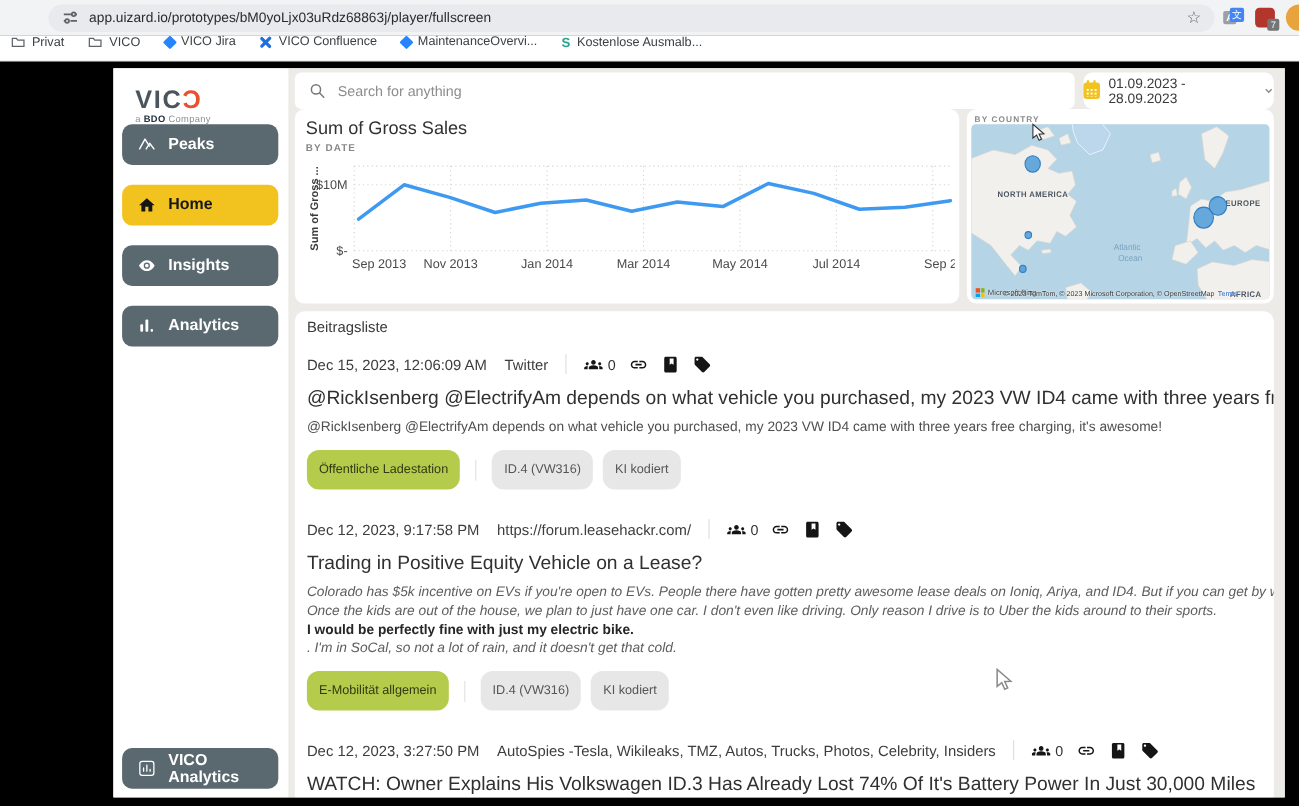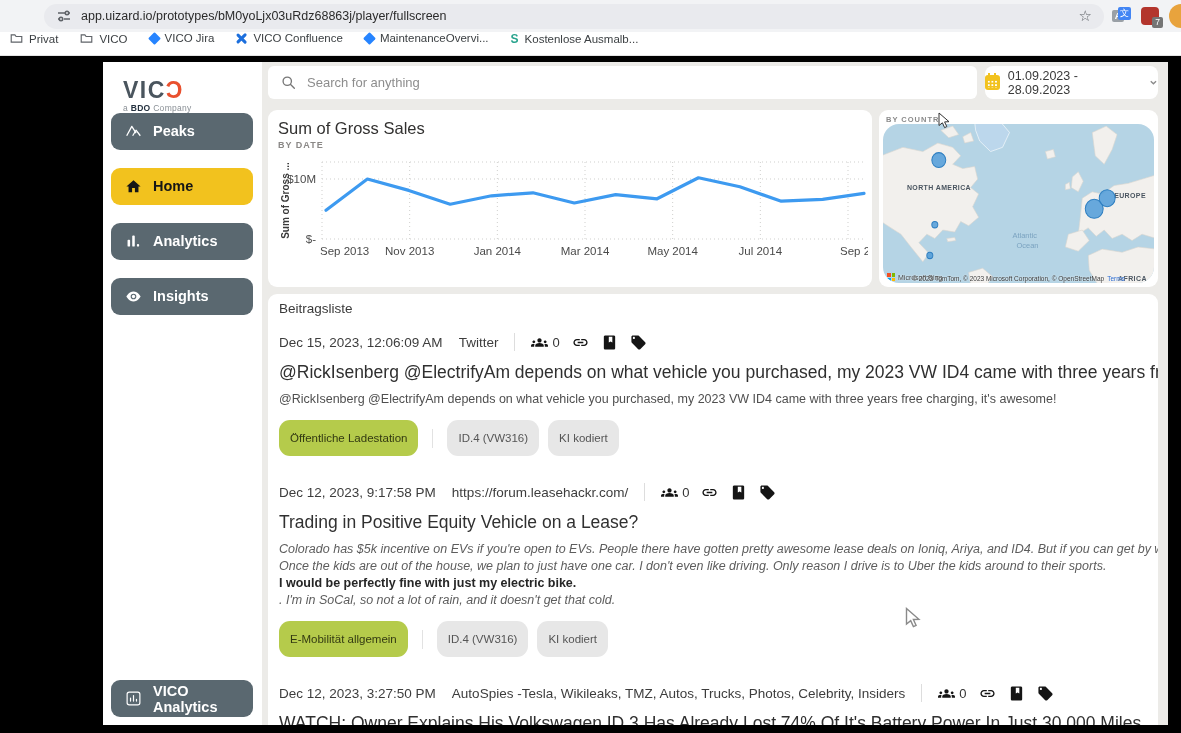--- a/index.html
+++ b/index.html
@@ -64,34 +64,34 @@
   .searchbar input::placeholder { color:#8d8d8d; }
   .datebox { width:173px; background:#fff; border-radius:8px; display:flex; align-items:center; justify-content:center;
              gap:8px; font-size:12.5px; color:#3a3a3a; cursor:pointer; }
   .cal-icon { width:15px; height:15px; background:var(--accent-yellow); border-radius:3px; position:relative; }
   .cal-icon:before { content:""; position:absolute; left:2px; right:2px; top:5px; bottom:2px;
         background-image:radial-gradient(#fff 34%, transparent 36%); background-size:3.6px 3.4px; }
   .cal-icon:after { content:""; position:absolute; top:-2px; left:3px; width:2px; height:3px; background:var(--accent-yellow);
         box-shadow:6px 0 var(--accent-yellow); }
   .chev { width:9px; height:9px; color:#8a8a8a; }
 
-  .cards-row { display:flex; gap:7px; margin-top:11px; height:177px; flex-shrink:0; }
+  .cards-row { display:flex; gap:7px; height:177px; flex-shrink:0; }
   .card { background:#fff; border-radius:9px; }
   .chart-card { width:604px; padding:9px 0 0 10px; overflow:hidden; }
   .chart-title { font-size:16.5px; color:#323130; }
   .chart-sub { font-size:9px; font-weight:bold; color:#8a8886; letter-spacing:1px; margin-top:2px; }
   .grid { stroke:#cfcfcd; stroke-width:1; stroke-dasharray:1 3; }
   .xtick { font-size:11.5px; fill:#4a4a4a; }
   .ytick { font-size:11.5px; fill:#4a4a4a; }
   .ylab { font-size:10px; font-weight:bold; fill:#3a3a3a; }
   .series-line { fill:none; stroke:var(--chart-blue); stroke-width:3.2; stroke-linejoin:round; stroke-linecap:round; }
 
   .map-card { flex:1; position:relative; padding:3px 4px; }
   .by-country { font-size:7.5px; font-weight:bold; letter-spacing:1px; color:#8a8a8a; margin:2px 0 1px 3px; }
-  .map-wrap { position:absolute; left:4px; right:4px; top:14px; bottom:4px; border-radius:16px; overflow:hidden;
+  .map-wrap { position:absolute; left:4px; right:4px; top:14px; bottom:4px; border-radius:4px; overflow:hidden;
               background:var(--map-water); }
   .map-wrap svg.geo { width:100%; height:100%; display:block; }
   .land { fill:#f2f0ed; stroke:#d9d6d0; stroke-width:.6; }
   .ice  { fill:#bcd7ec; stroke:#fff; stroke-width:.6; }
   .geo-label { font-size:7px; font-weight:bold; fill:#4a5560; letter-spacing:.4px; }
   .ocean-label { font-size:7.5px; fill:#7ba3c0; }
   .marker { fill:#4f9bd8; fill-opacity:.85; stroke:#2f7fc1; stroke-width:1; }
   .map-attrib { position:absolute; bottom:1px; left:0; right:0; text-align:center; font-size:6.5px; color:#3a3a3a;
                 text-shadow:0 0 2px #fff; }
   .map-terms { color:#2a6ad0; margin-left:3px; cursor:pointer; }
@@ -195,33 +195,33 @@
           </svg>
         <span>Peaks</span>
       </div>
       <div class="nav-btn nav-home">
         <svg viewBox="0 0 24 24" fill="currentColor">
             <path d="M10 20v-6h4v6h5v-8h3L12 3 2 12h3v8z"></path>
           </svg>
         <span>Home</span>
       </div>
       <div class="nav-btn nav-slate">
+        <svg viewBox="0 0 24 24" fill="currentColor">
+            <path d="M12 5C5.5 5 2 12 2 12s3.5 7 10 7 10-7 10-7-3.5-7-10-7zm0 11a4 4 0 1 1 0-8 4 4 0 0 1 0 8z"></path>
+            <circle cx="12" cy="12" r="2.3"></circle>
+          </svg>
+        <span>Insights</span>
+      </div>
+      <div class="nav-btn nav-slate">
         <svg viewBox="0 0 20 20" fill="currentColor">
             <rect x="3" y="8" width="3" height="8" rx="1"></rect>
             <rect x="8.5" y="3" width="3" height="13" rx="1"></rect>
             <rect x="14" y="13" width="2.6" height="3" rx="1"></rect>
           </svg>
         <span>Analytics</span>
-      </div>
-      <div class="nav-btn nav-slate">
-        <svg viewBox="0 0 24 24" fill="currentColor">
-            <path d="M12 5C5.5 5 2 12 2 12s3.5 7 10 7 10-7 10-7-3.5-7-10-7zm0 11a4 4 0 1 1 0-8 4 4 0 0 1 0 8z"></path>
-            <circle cx="12" cy="12" r="2.3"></circle>
-          </svg>
-        <span>Insights</span>
       </div>
       <div class="nav-btn nav-slate bottom-btn">
         <svg viewBox="0 0 20 20" fill="none" stroke="currentColor" stroke-width="1.4">
             <rect x="2.5" y="2.5" width="15" height="15" rx="2.5"></rect>
             <path d="M6.5 13v-3.5 M10 13V6.5 M13.5 13v-2" stroke-linecap="round"></path>
           </svg>
         <span>VICO Analytics</span>
       </div>
     </div>
 

